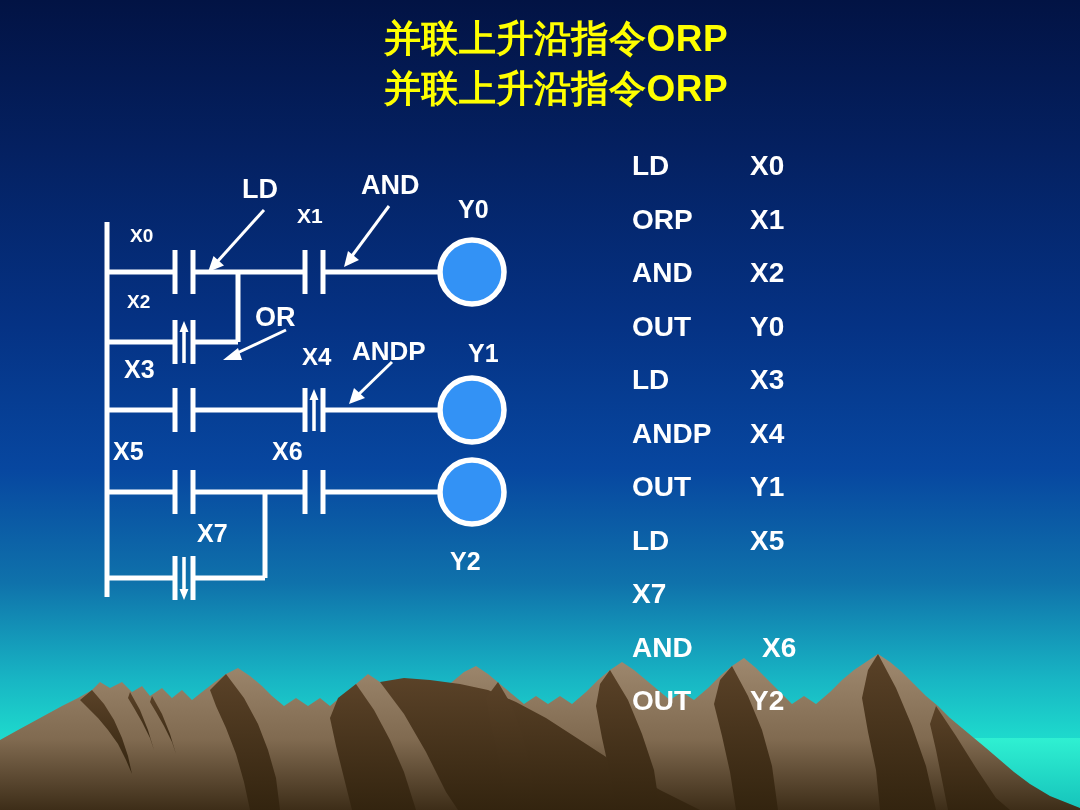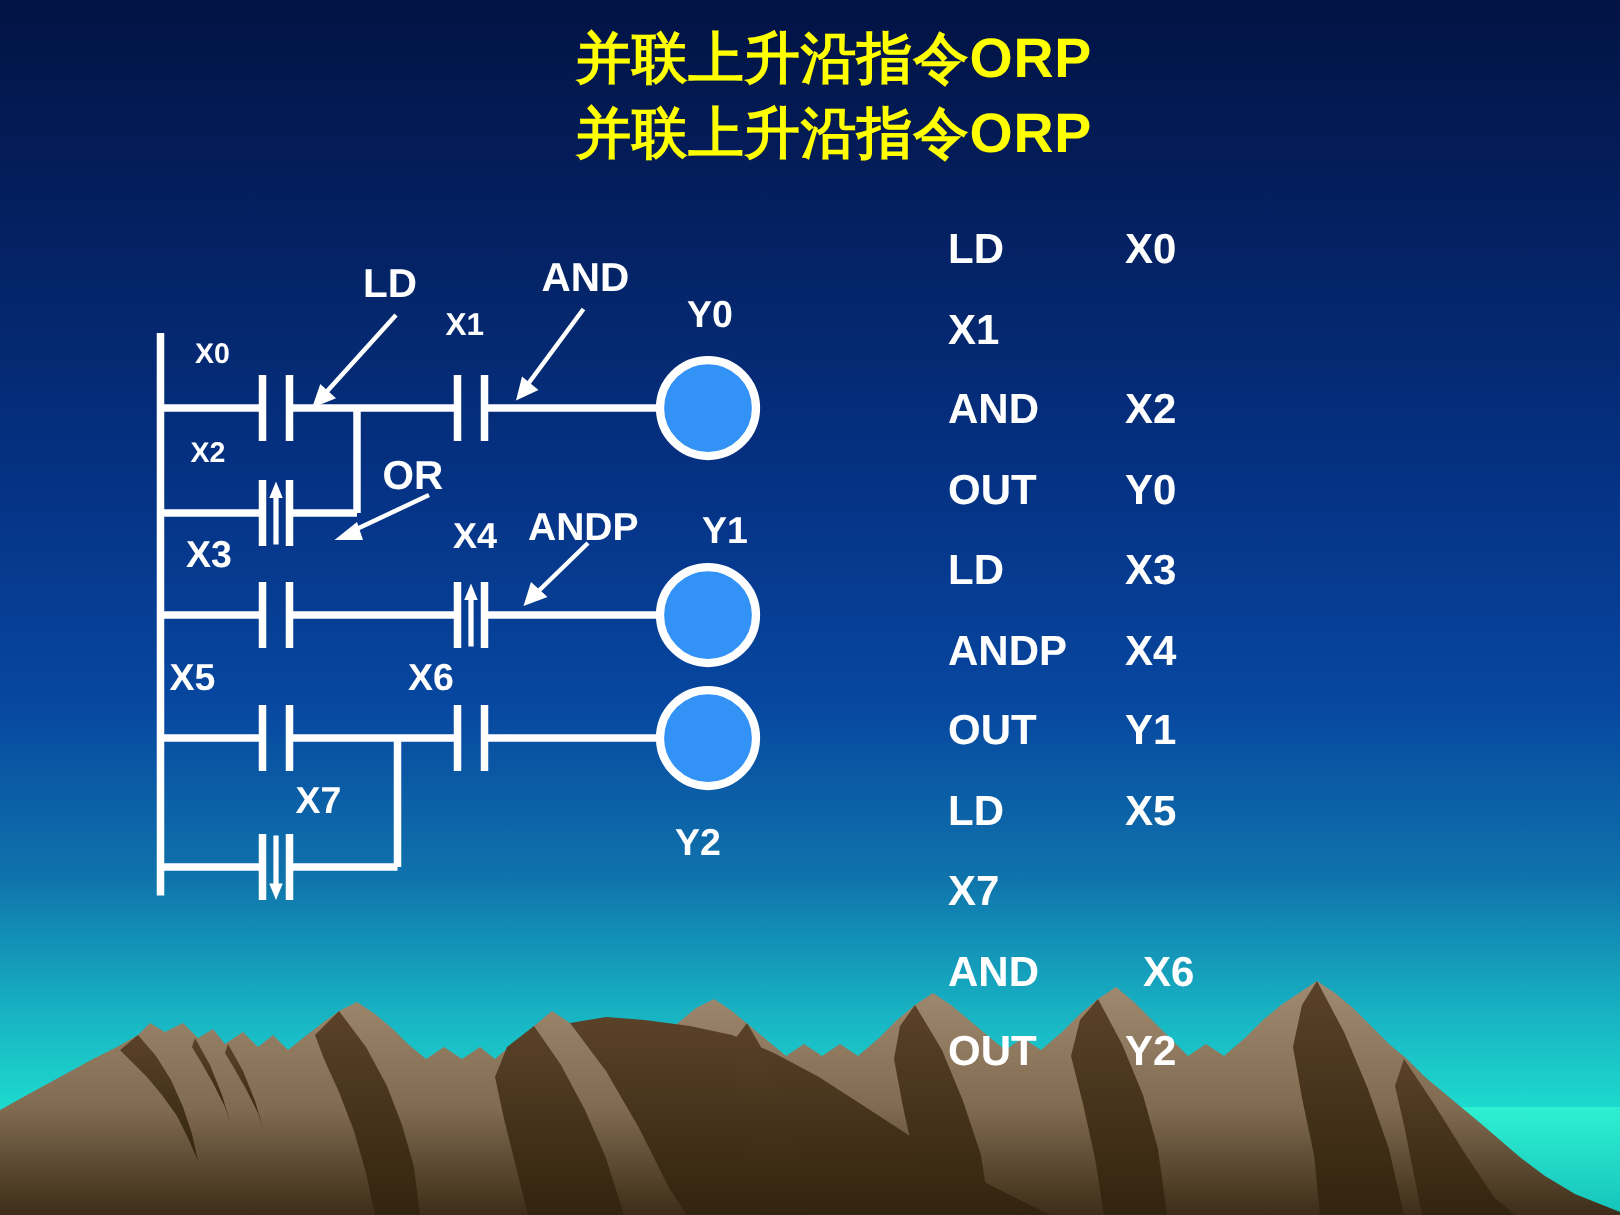--- a/index.html
+++ b/index.html
@@ -305,20 +305,21 @@
     </g>
   </svg>
 
   <div id="instrlist">
 
     <div class="instr-row">
       <span class="instr-op">LD</span>
       <span class="instr-arg">X0</span>
     </div>
     <div class="instr-row">
+      <span class="instr-op">ORP</span>
       <span class="instr-arg">X1</span>
     </div>
     <div class="instr-row">
       <span class="instr-op">AND</span>
       <span class="instr-arg">X2</span>
     </div>
     <div class="instr-row">
       <span class="instr-op">OUT</span>
       <span class="instr-arg">Y0</span>
     </div>

